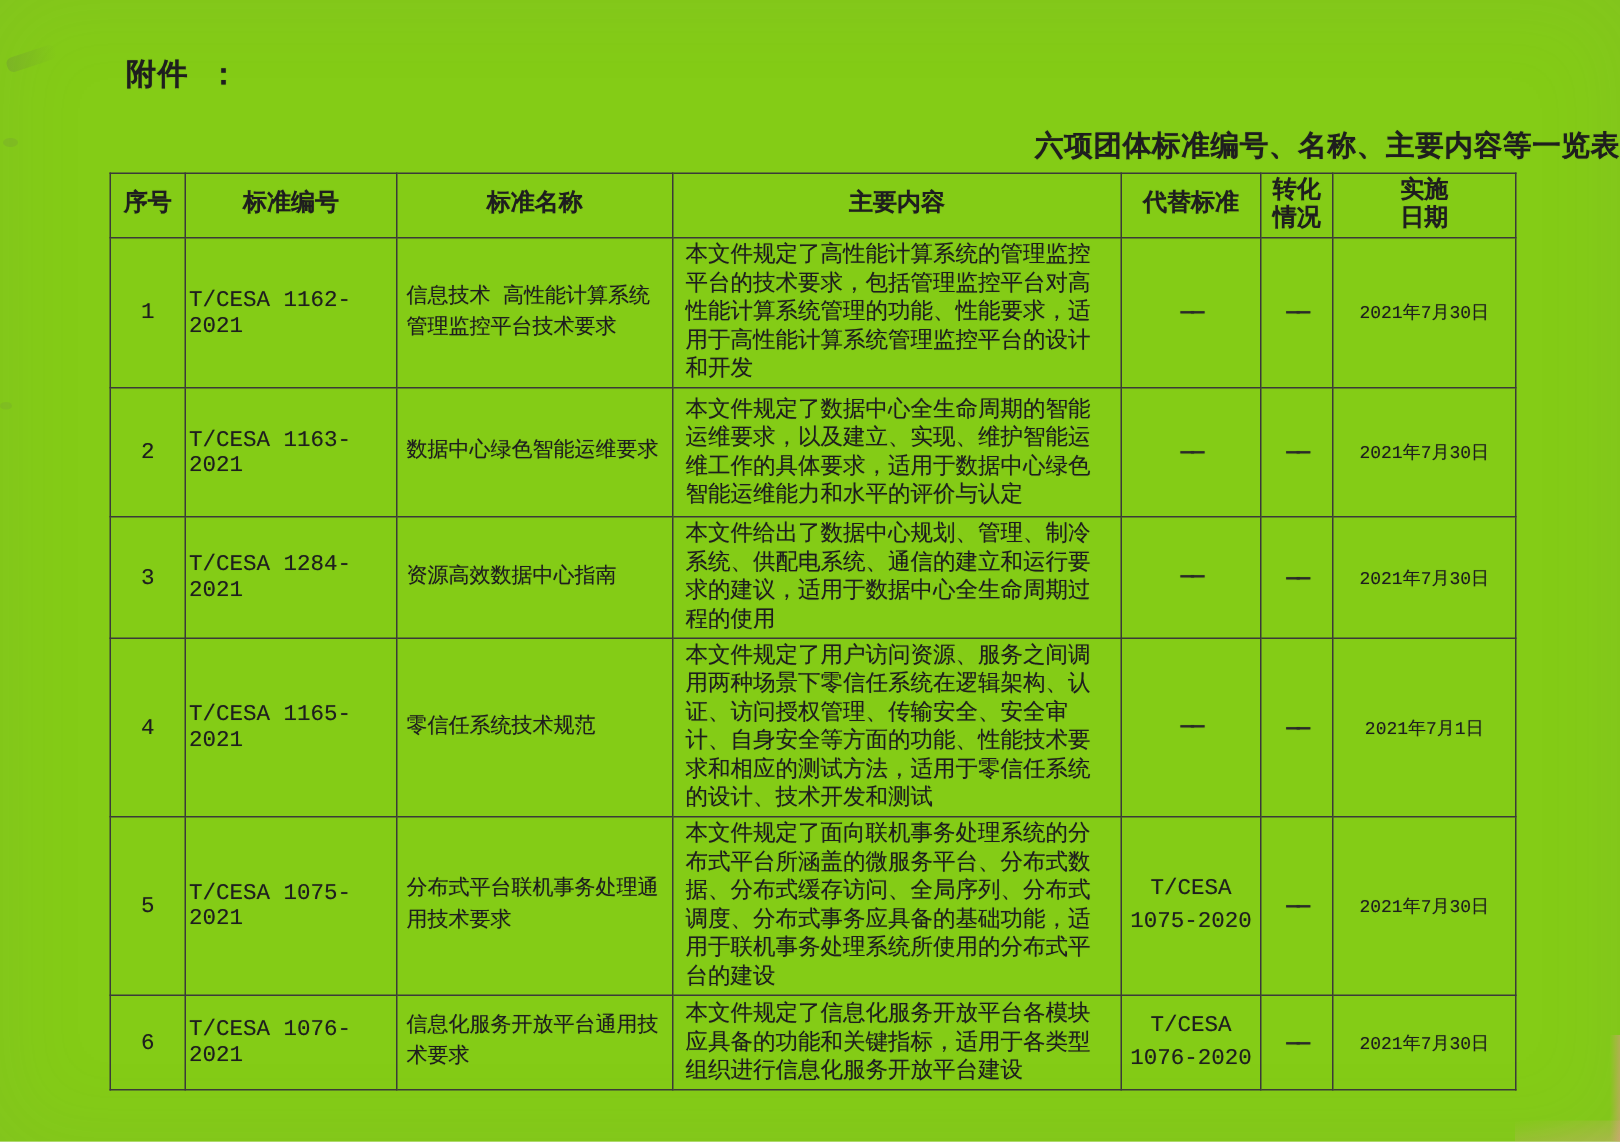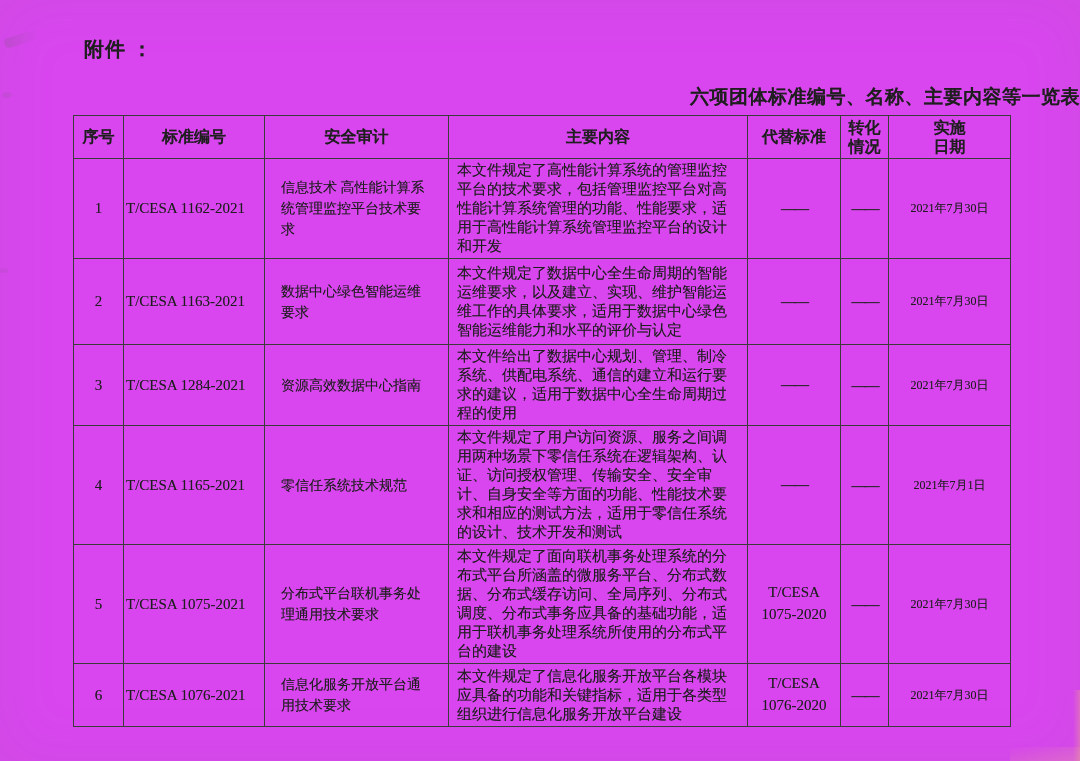--- a/index.html
+++ b/index.html
@@ -5,23 +5,24 @@
   * { margin: 0; padding: 0; box-sizing: border-box; }
   html, body { background: #ffffff; }
   body {
     font-family: "Liberation Serif", "DejaVu Serif", serif;
     width: 1080px; height: 761px;
     position: relative;
     overflow: hidden;
   }
   .page {
     position: absolute; inset: 0;
-    background: #d946ef;
+    background: #84cc16;
     box-shadow: inset 0 0 60px rgba(120,120,118,0.10);
     color: #1e1e1e;
+    font-family: Liberation Mono, monospace;
   }
   
   .smudge-tl {
     position: absolute; left: 4px; top: 34px; width: 34px; height: 10px;
     background: linear-gradient(100deg, rgba(90,90,90,0.18), rgba(90,90,90,0));
     transform: rotate(-18deg); border-radius: 4px;
   }
   .speck-1 { position: absolute; left: 2px; top: 92px; width: 10px; height: 6px;
     background: rgba(100,100,100,0.12); border-radius: 50%; }
   .speck-2 { position: absolute; left: 0px; top: 268px; width: 8px; height: 5px;
@@ -69,21 +70,21 @@
   table.std tbody tr:nth-child(4) { height: 110px; }
   table.std tbody tr:nth-child(5) { height: 117px; }
   table.std tbody tr:nth-child(6) { height: 63px; }
 
   table.std th {
     font-size: 16px; font-weight: bold; text-align: center;
     white-space: pre-line; line-height: 1.2;
   }
   td.c-seq  { text-align: center; }
   td.c-code { text-align: left; letter-spacing: 0; padding: 0 2px; }
-  td.c-name { text-align: left; padding: 2px 16px; font-size: 14px; line-height: 1.5; }
+  td.c-name { text-align: left; padding: 2px 6px; font-size: 14px; line-height: 1.5; }
   td.c-content { text-align: left; padding: 2px 8px; font-size: 15px; line-height: 19px; margin-left: 12px; }
   td.c-replaced { text-align: center; white-space: pre-line; line-height: 1.45; font-size: 15px; }
   td.c-conv { text-align: center; }
   td.c-date { text-align: center; font-size: 12px; padding: 0 2px; }
   .dash { letter-spacing: -2px; font-weight: bold; color: #2a2a2a; }
 </style>
 </head>
 <body>
 
 <div class="page">
@@ -103,21 +104,21 @@
         <col style="width:184px">
       <col style="width:299px">
         <col style="width:93px">
         <col style="width:48px">
         <col style="width:122px">
     </colgroup>
     <thead>
       <tr>
         <th>序号</th>
         <th>标准编号</th>
-        <th>安全审计</th>
+        <th>标准名称</th>
         <th>主要内容</th>
         <th>代替标准</th>
         <th>转化
 情况</th>
         <th>实施
 日期</th>
       </tr>
     </thead>
     <tbody>
       <tr>

